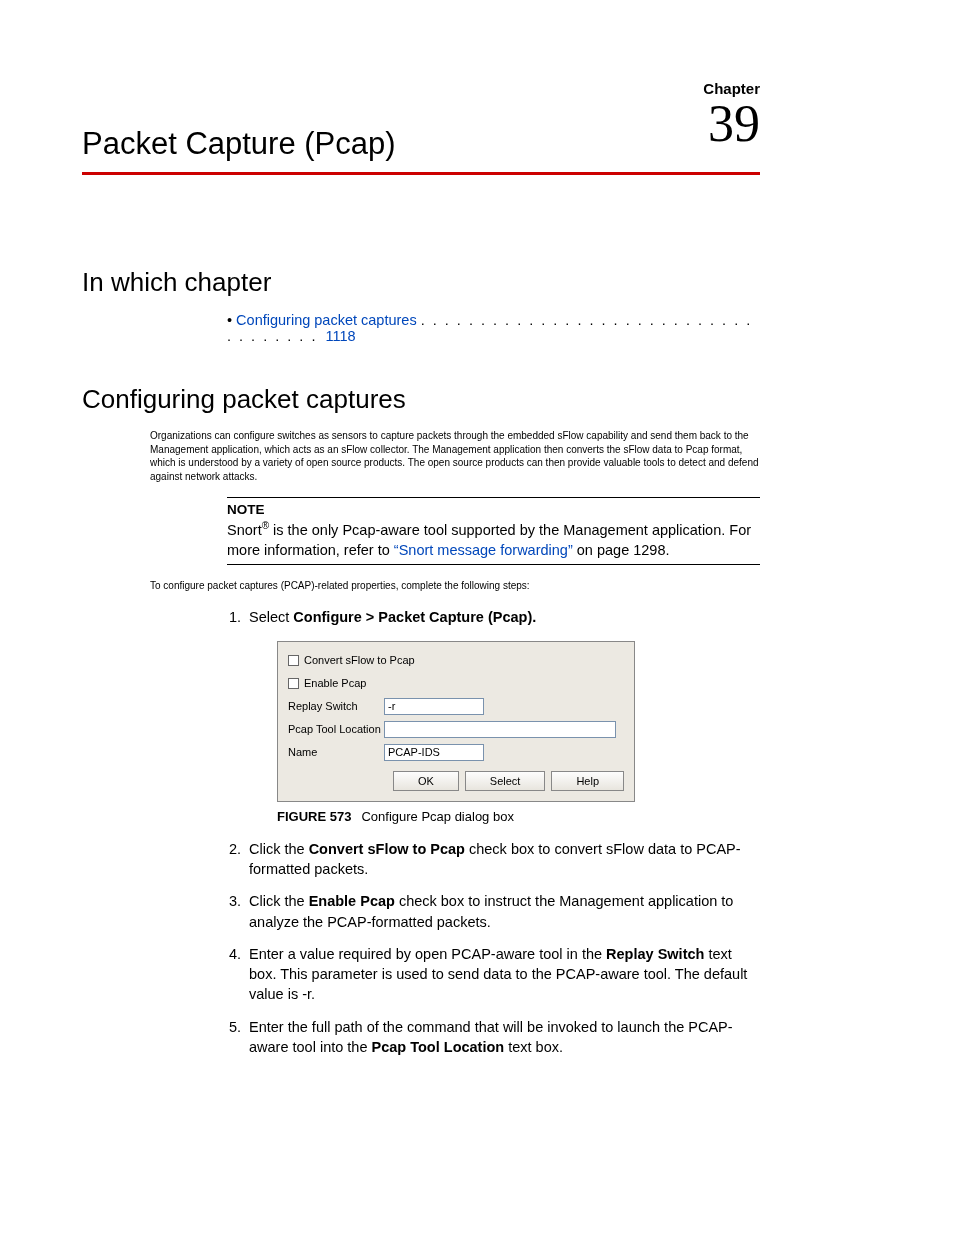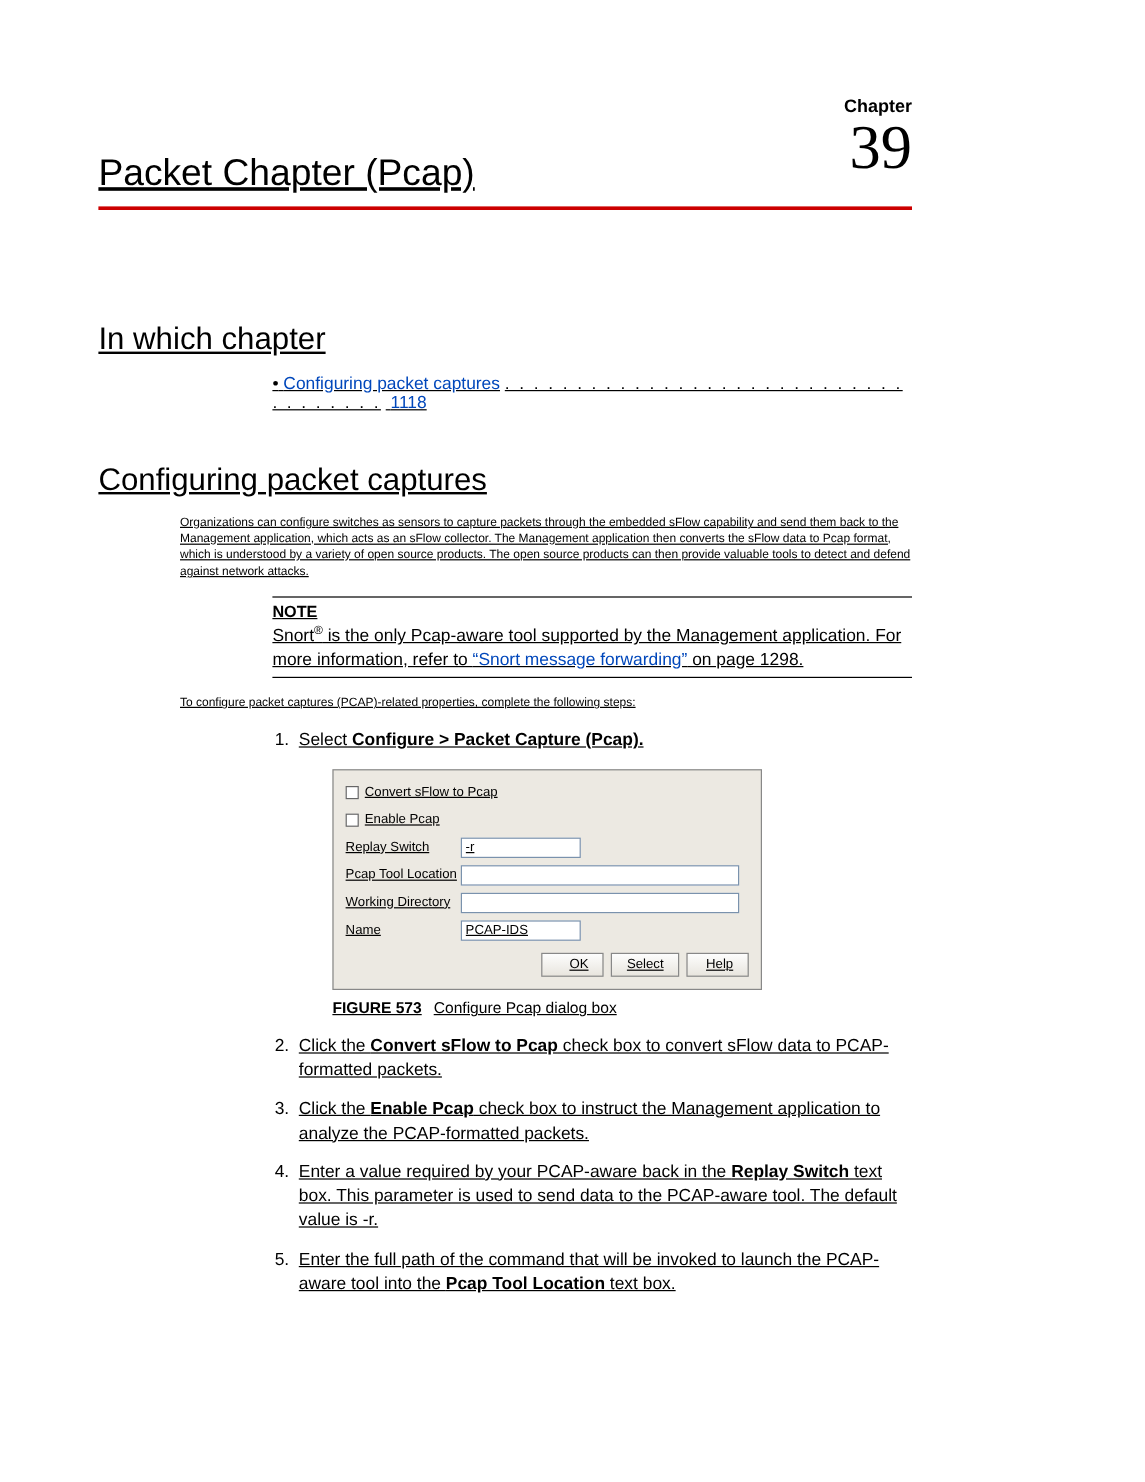--- a/index.html
+++ b/index.html
@@ -8,21 +8,20 @@
     font-family: Arial, Helvetica, sans-serif;
     color: #000;
     background: #fff;
   }
   .page {
     width: 838px;
     height: 1235px;
     position: relative;
     box-sizing: border-box;
     padding: 80px 78px 60px 82px;
-    text-decoration: underline;
   }
   .chapter-header {
     position: relative;
     margin-bottom: 12px;
   }
   .chapter-label {
     position: absolute;
     right: 0;
     top: 0;
     font-weight: bold;
@@ -160,40 +159,40 @@
   .dlg-btn {
     border: 1px solid #888;
     background: linear-gradient(#fdfdfd, #e8e5de);
     font-family: Tahoma, Arial, sans-serif;
     font-size: 11px;
     height: 20px;
     min-width: 52px;
     text-align: right;
     line-height: 18px;
     box-sizing: border-box;
-    padding: 0 12px;
+    padding: 0 24px;
   }
   .figure-caption {
     font-size: 13px;
     margin-top: 6px;
   }
   .figure-caption .fig-label {
     font-weight: bold;
     margin-right: 10px;
   }
 </style>
 </head>
 <body>
 
 <div class="page">
 
   <div class="chapter-header">
     <div class="chapter-label">Chapter</div>
     <div class="chapter-number">39</div>
-    <div class="chapter-title">Packet Chapter (Pcap)</div>
+    <div class="chapter-title">Packet Capture (Pcap)</div>
     <hr class="red-rule">
   </div>
 
   <div class="h2">In which chapter</div>
 
   <div class="toc-line">
     <span>•</span>
     <span class="toc-link">Configuring packet captures</span><span class="toc-dots">. . . . . . . . . . . . . . . . . . . . . . . . . . . . . . . . . . . .</span>
     <span class="toc-link">1118</span>
   </div>
@@ -228,24 +227,20 @@
             </div>
             <div class="dlg-row">
               <span class="dlg-label">Replay Switch</span>
               <input class="dlg-input short" value="-r" style="">
             </div>
             <div class="dlg-row">
               <span class="dlg-label">Pcap Tool Location</span>
               <input class="dlg-input long" value="" style="">
             </div>
             <div class="dlg-row">
-              <span class="dlg-label">Working Directory</span>
-              <input class="dlg-input long" value="" style="">
-            </div>
-            <div class="dlg-row">
               <span class="dlg-label">Name</span>
               <input class="dlg-input short" value="PCAP-IDS" style="">
             </div>
             <div class="dlg-buttons">
               <div class="dlg-btn">OK</div>
               <div class="dlg-btn">Select</div>
               <div class="dlg-btn">Help</div>
             </div>
           </div>
         </div>
@@ -255,20 +250,20 @@
       </div>
     </li>
 
     <li>
       <span>Click the </span><span class="bold">Convert sFlow to Pcap</span><span> check box to convert sFlow data to PCAP-formatted packets.</span>
     </li>
     <li>
       <span>Click the </span><span class="bold">Enable Pcap</span><span> check box to instruct the Management application to analyze the PCAP-formatted packets.</span>
     </li>
     <li>
-      <span>Enter a value required by your PCAP-aware back in the </span><span class="bold">Replay Switch</span><span> text box. This parameter is used to send data to the PCAP-aware tool. The default value is -r.</span>
+      <span>Enter a value required by open PCAP-aware tool in the </span><span class="bold">Replay Switch</span><span> text box. This parameter is used to send data to the PCAP-aware tool. The default value is -r.</span>
     </li>
     <li>
       <span>Enter the full path of the command that will be invoked to launch the PCAP-aware tool into the </span><span class="bold">Pcap Tool Location</span><span> text box.</span>
     </li>
   </ol>
 
 </div>
 
 </body></html>

